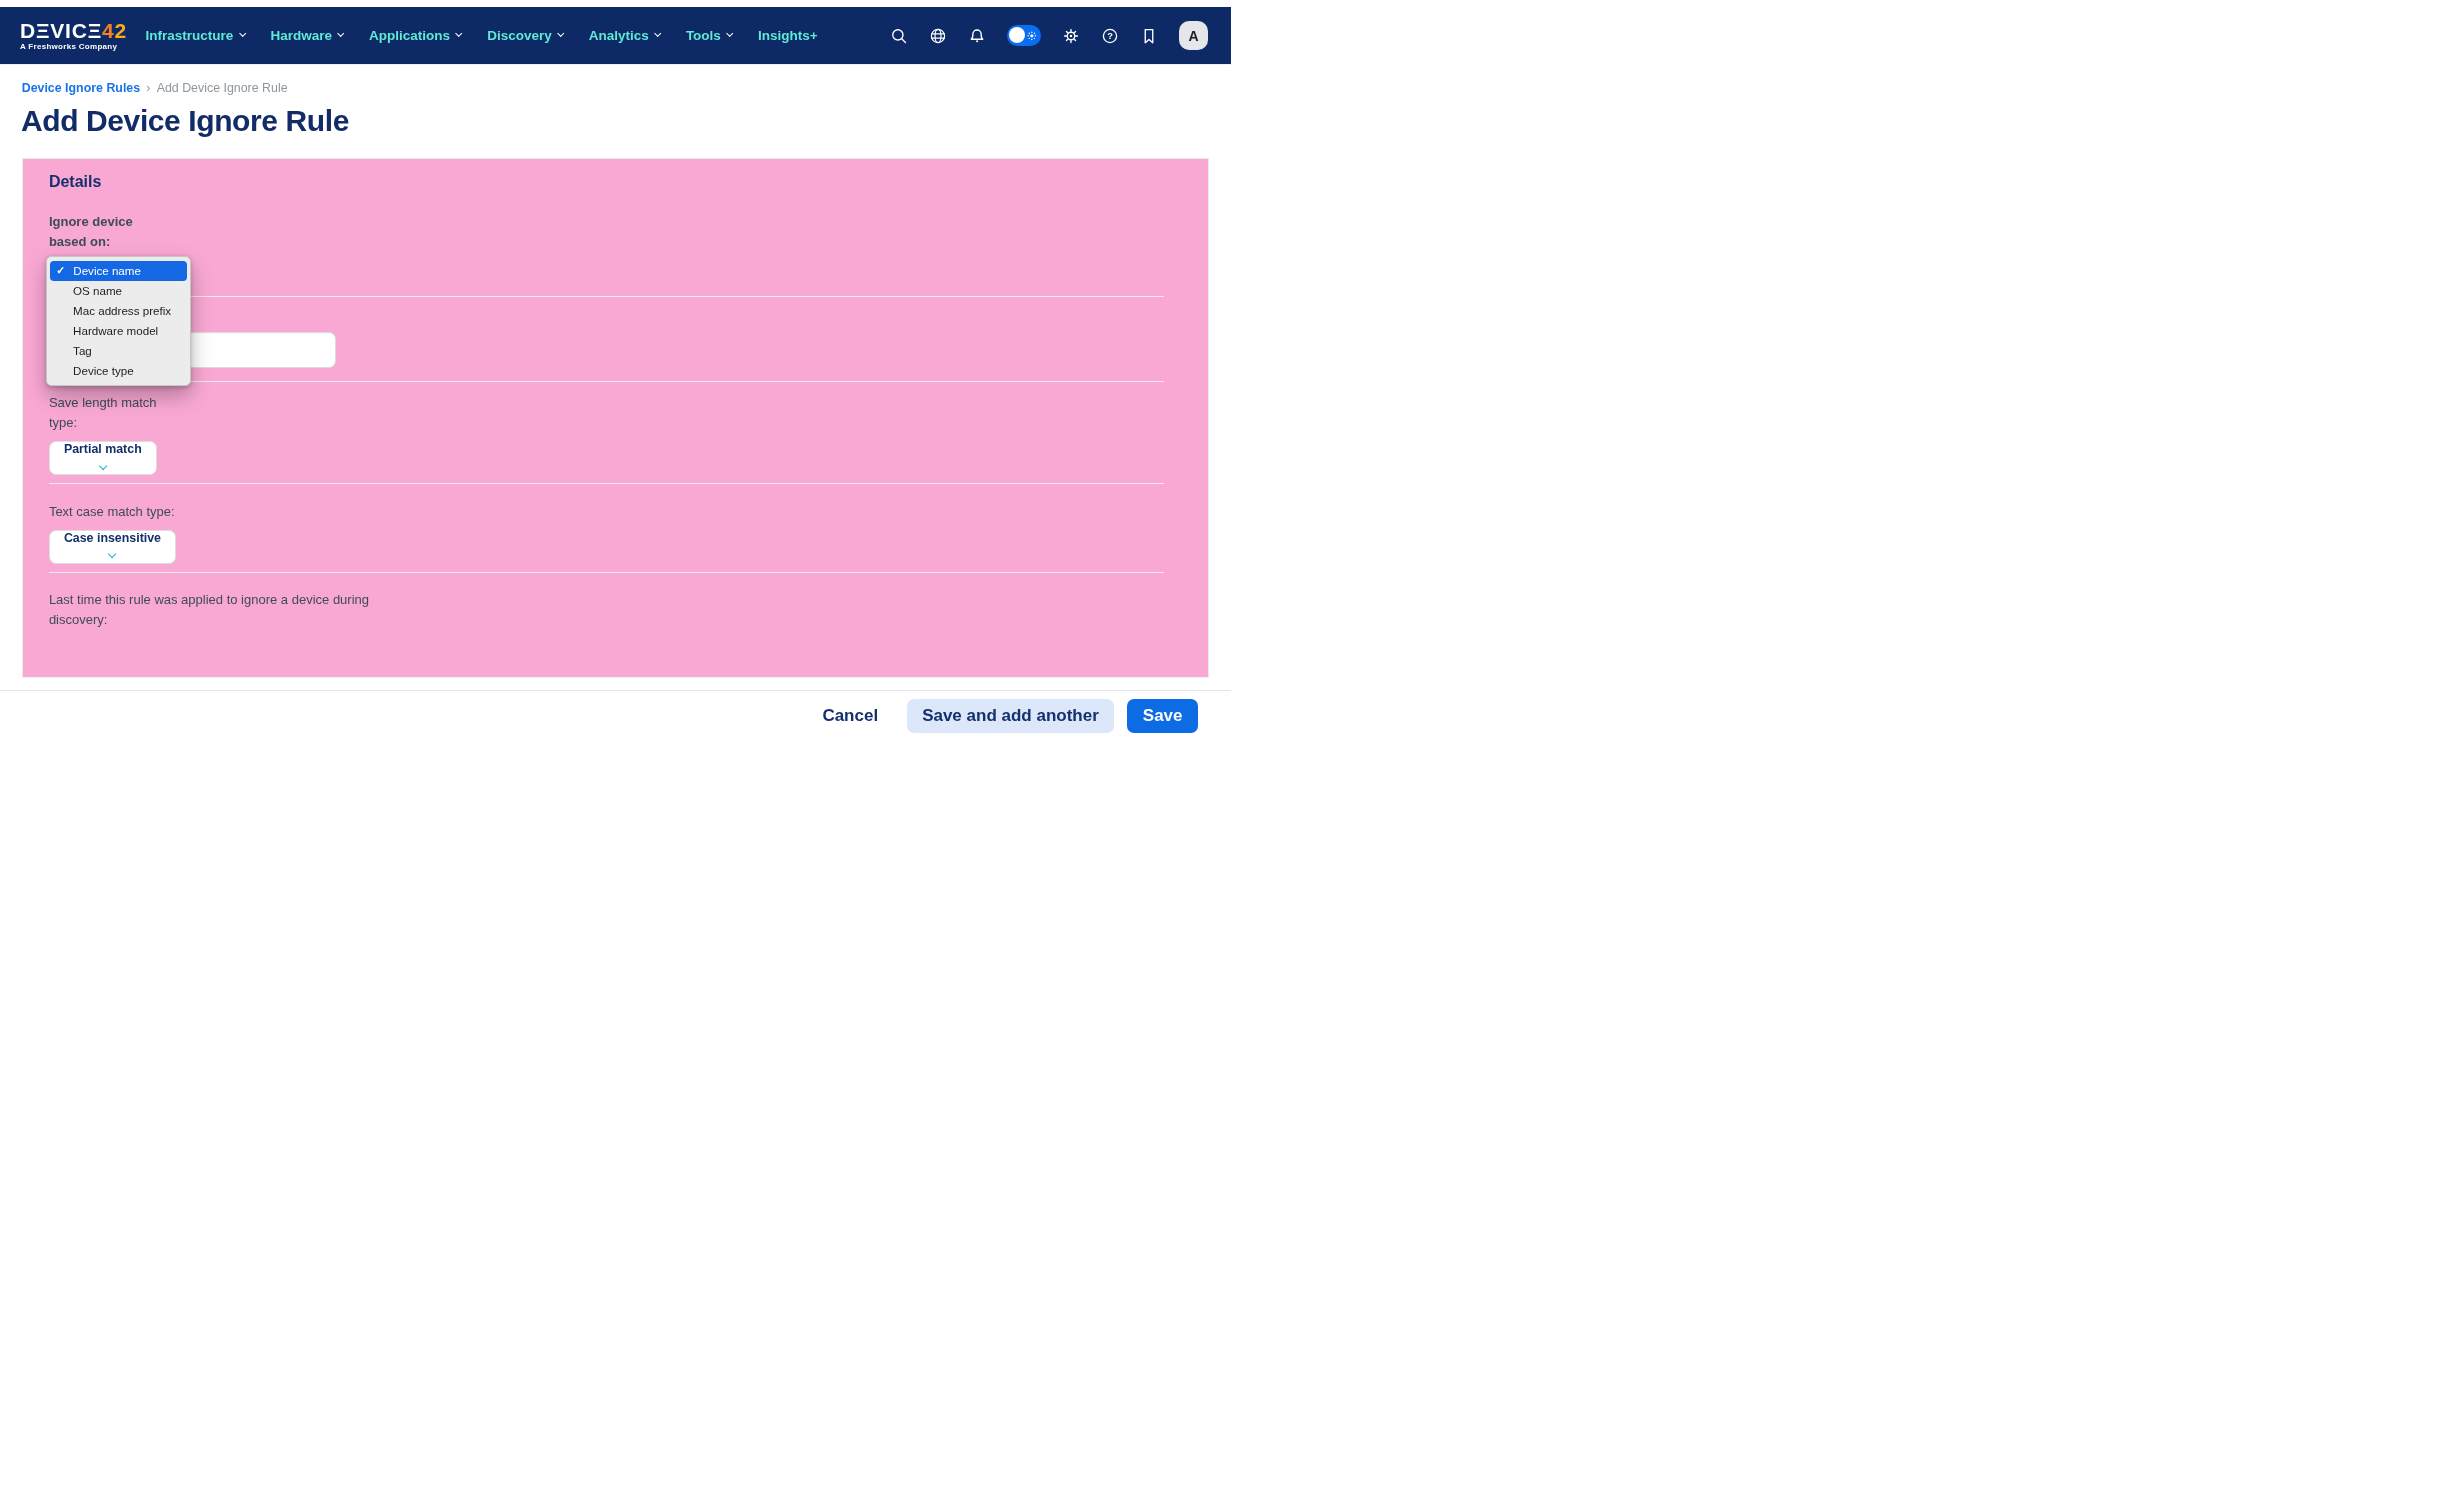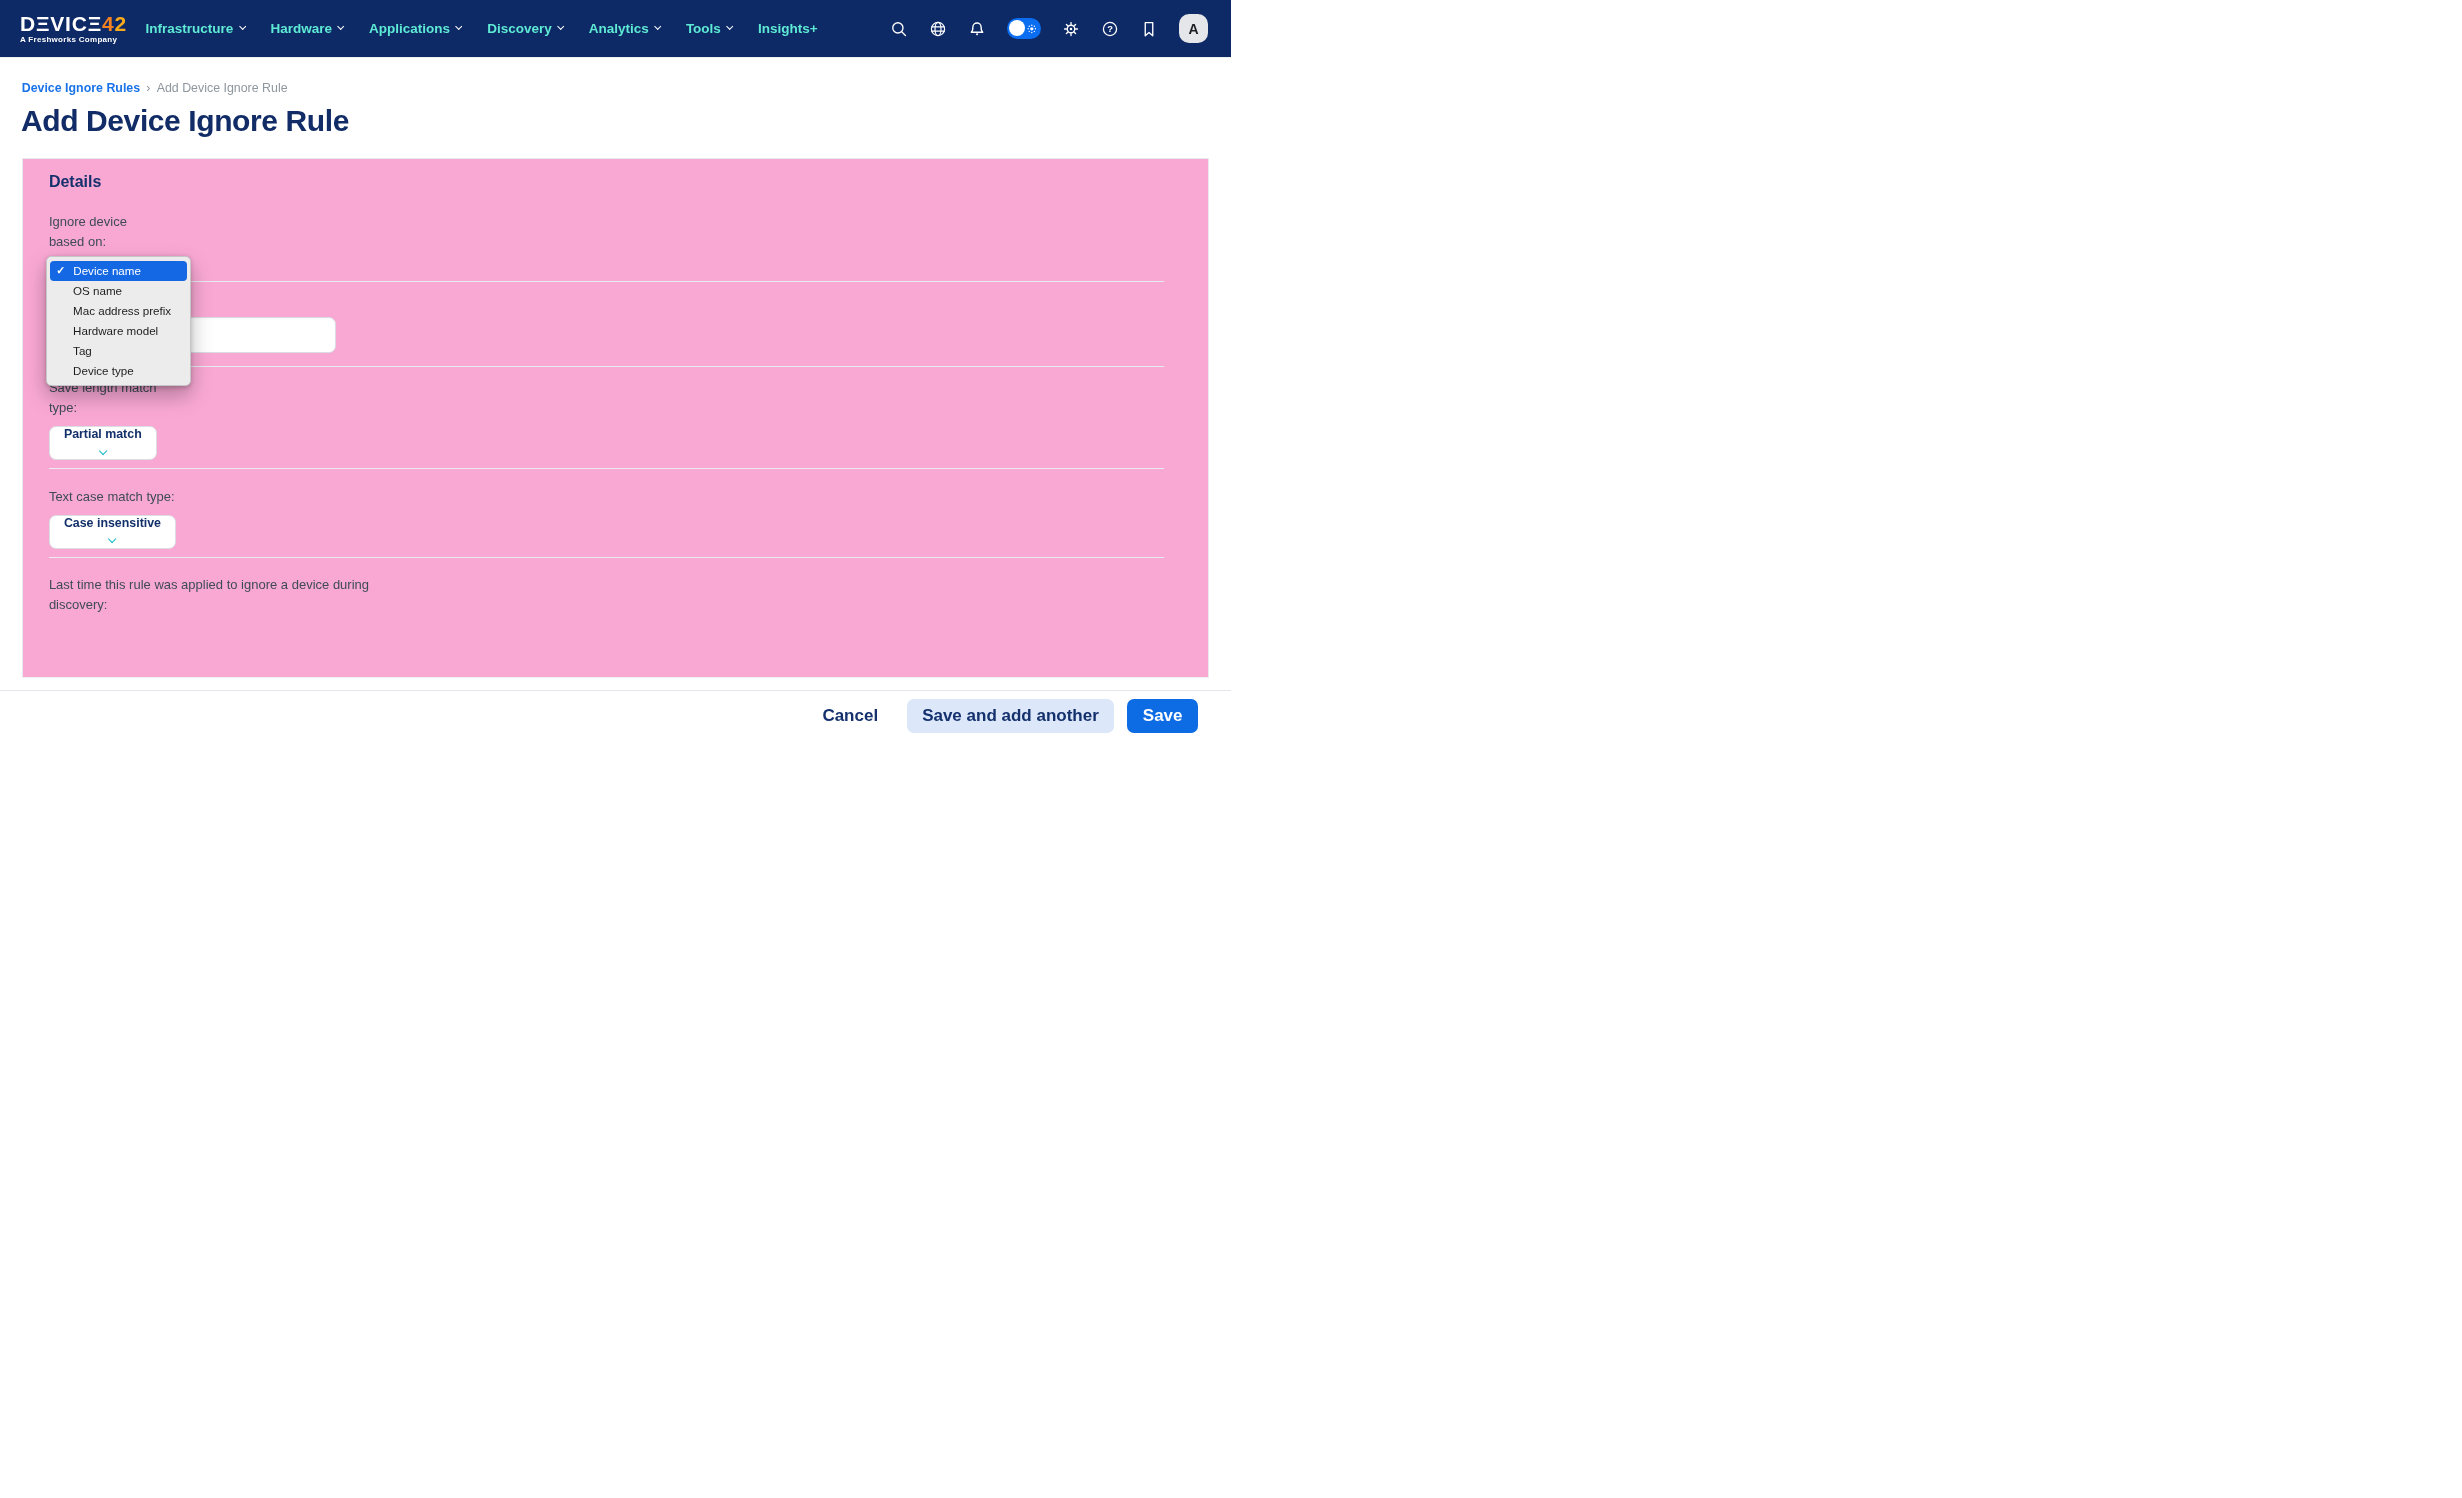--- a/index.html
+++ b/index.html
@@ -1,21 +1,21 @@
 <!DOCTYPE html>
 <html style="font-size:12.4px"><head>
 <meta charset="utf-8">
 <style>
   * { margin:0; padding:0; box-sizing:border-box; }
   html,body { width:1231px; height:749px; background:#ffffff; overflow:hidden;
               font-family:"Liberation Sans", sans-serif; }
   .page { position:relative; width:1231px; height:749px; background:#fff; }
 
   
-  .navbar { position:absolute; top:0; left:0; width:100%; height:58px;
+  .navbar { position:absolute; top:7px; left:0; width:100%; height:58px;
             background:#0d2a66; display:flex; align-items:center;
             padding:0 23px 0 20px; border-bottom:1.5px solid #eef0f3; }
   .logo { display:flex; flex-direction:column; margin-right:18.6px; cursor:pointer; }
   .logo-line { font-size:21px; font-weight:700; color:#ffffff; letter-spacing:0.8px; line-height:21.7px; }
   .logo-4 { color:#f58220; } .logo-2 { color:#fbab19; }
   .logo-tagline { font-size:8px; font-weight:700; color:#ffffff; letter-spacing:0.3px; margin-top:0.8px; }
   .nav-items { display:flex; align-items:center; gap:25.5px; }
   .nav-item { display:flex; align-items:center; color:#5eead4; font-size:13.5px;
               font-weight:600; cursor:pointer; white-space:nowrap; }
   .chev { width:5.4px; height:5.4px; border-right:1.5px solid #fff; border-bottom:1.5px solid #fff;
@@ -36,21 +36,21 @@
   .page-title { position:absolute; left:21px; top:104px; font-size:30px; font-weight:800;
                 color:#112c66; letter-spacing:-0.4px; }
 
   
   .card { position:absolute; left:22.4px; right:22.4px; top:158px; bottom:71px;
           background:#f9a8d4; border:0.8px solid #e7eaee; border-bottom-color:#eef0f2; }
   .card-inner { padding:14px 44px 0 25.5px; }
   .section-title { font-size:16px; font-weight:700; color:#15316b; }
   .form-row { border-bottom:0.8px solid #e9ecef; }
   .form-label { font-size:13px; color:#3e4b58; line-height:20px; }
-  .row1 { padding-top:21px; padding-bottom:29px; }
+  .row1 { padding-top:21px; padding-bottom:44px;font-weight:bold; }
   .row1 .form-label { width:101px; }
   .row2 { padding-top:35px; padding-bottom:13px; }
   .text-input { width:287px; height:36px; border:0.8px solid #d9dce2; border-radius:7px;
                 background:#fff; outline:none; font-size:12.4px; padding:0 10.8px; color:#3e4b58;
                 box-shadow:0 0.8px 1.5px rgba(0,0,0,0.03) inset; }
   .row3 { padding-top:10.8px; padding-bottom:7.7px; }
   .row3 .form-label, .row4 .form-label { width:131px; }
   .row4 { padding-top:18px; padding-bottom:8.5px; }
   .select-btn { margin-top:8.5px; height:34px; display:inline-flex; align-items:center; gap:9.3px;
                 padding:0 14px; background:#fff; border:0.8px solid #dadde1; border-radius:7px;

